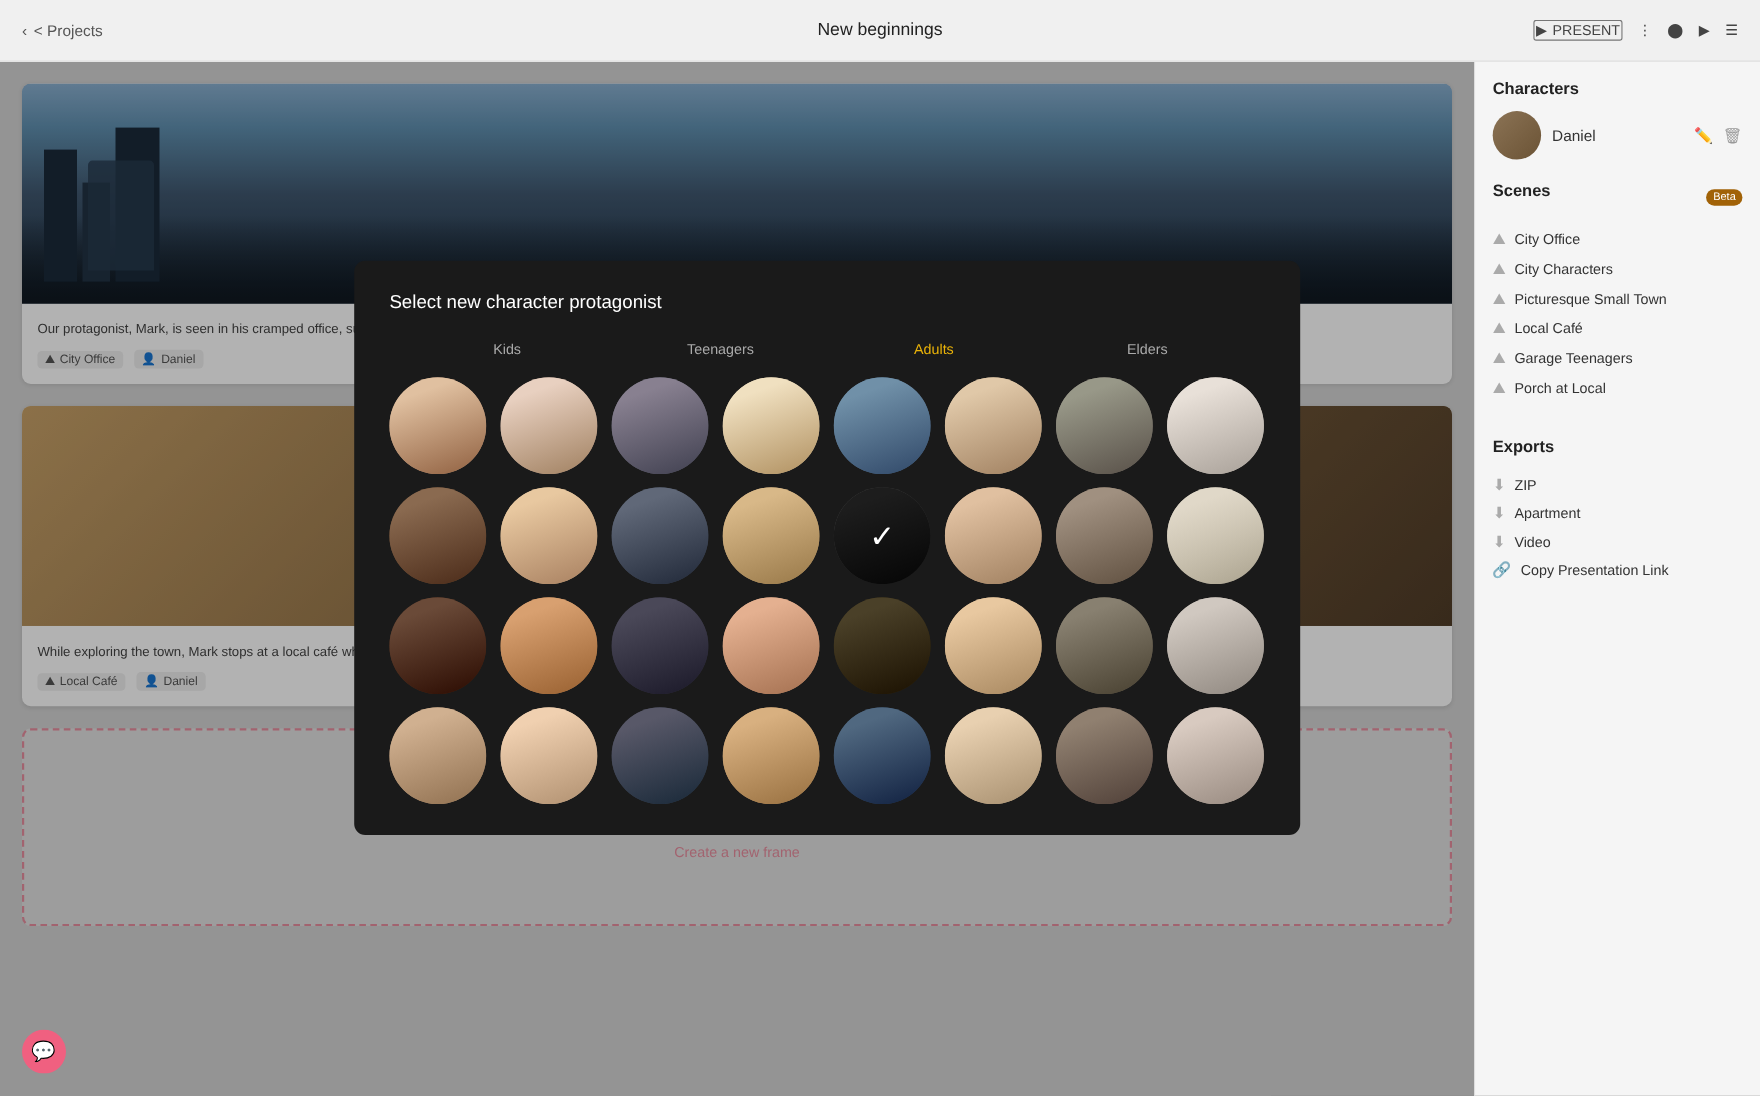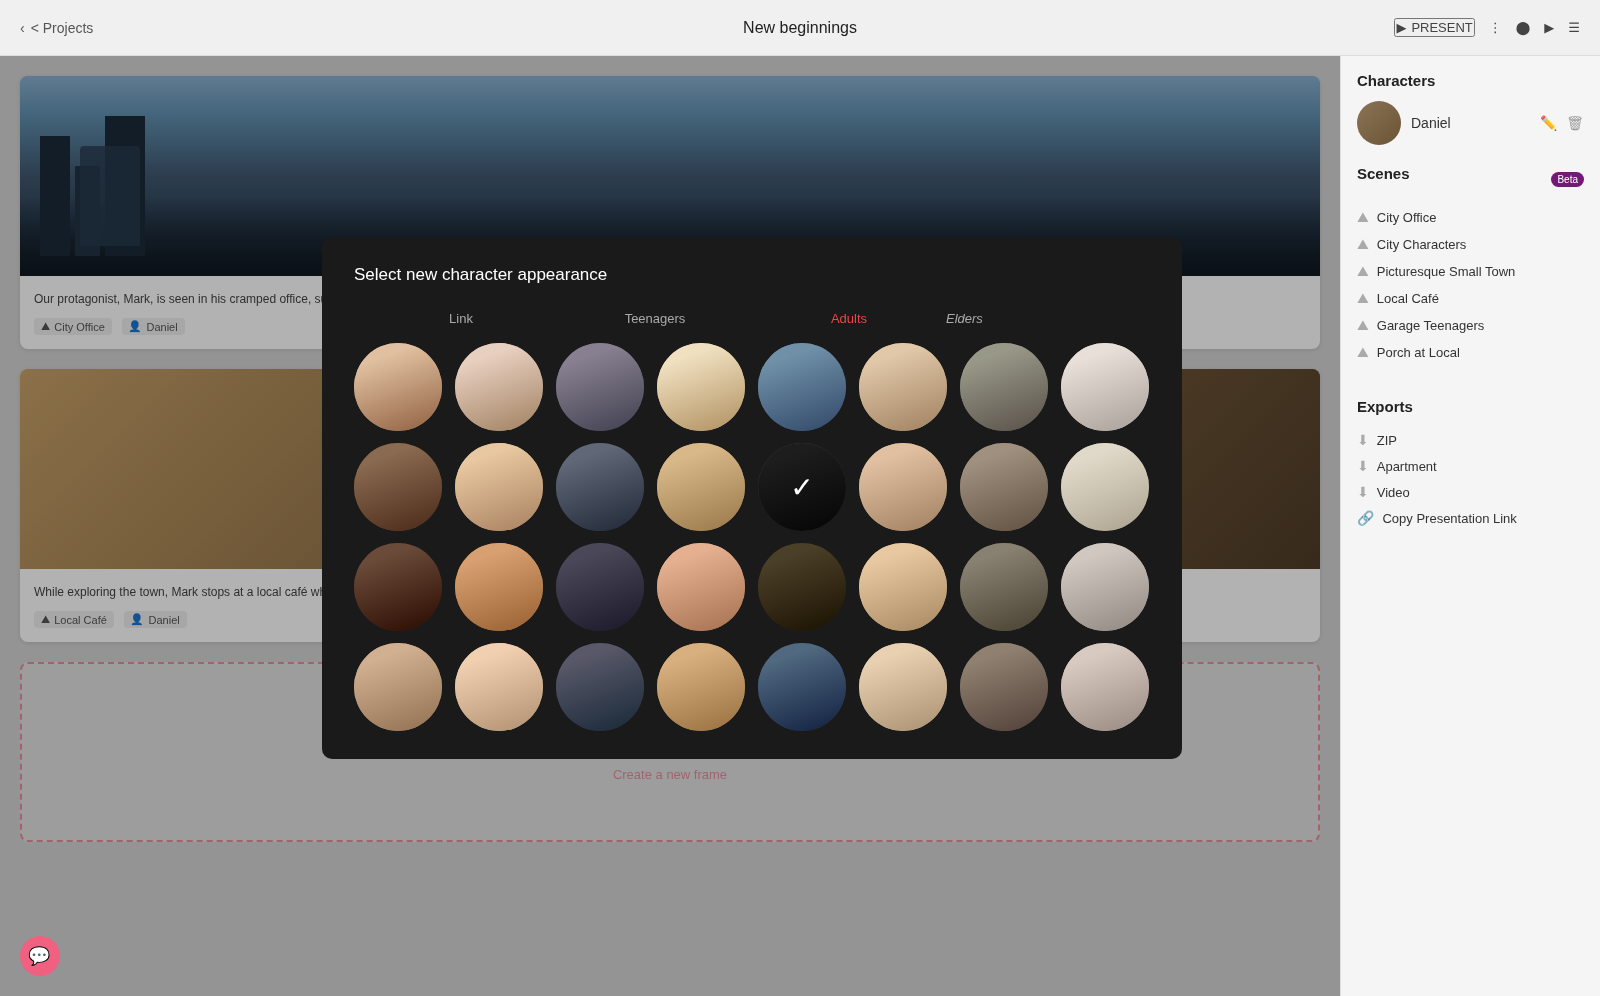--- a/index.html
+++ b/index.html
@@ -43,21 +43,21 @@
     
     .right-sidebar { width: 260px; background: #f5f5f5; border-left: 1px solid #ddd; padding: 16px; overflow-y: auto; }
     .sidebar-section-title { font-size: 15px; font-weight: 600; color: #222; margin-bottom: 12px; }
     .character-item { display: flex; align-items: center; gap: 10px; margin-bottom: 12px; }
     .character-avatar { width: 44px; height: 44px; border-radius: 50%; background: linear-gradient(135deg, #8B7355, #A0522D); overflow: hidden; }
     .character-name { font-size: 14px; color: #333; flex: 1; }
     .character-actions { display: flex; gap: 8px; color: #999; font-size: 14px; cursor: pointer; }
 
     .scenes-section { margin-top: 20px; }
     .scenes-header { display: flex; align-items: center; justify-content: space-between; margin-bottom: 10px; }
-    .beta-badge { background: #701a75; color: white; font-size: 10px; padding: 2px 6px; border-radius: 10px; }
+    .beta-badge { background: #a16207; color: white; font-size: 10px; padding: 2px 6px; border-radius: 10px; }
     .scene-item { display: flex; align-items: center; gap: 8px; padding: 5px 0; cursor: pointer; }
     .scene-icon { color: #aaa; font-size: 14px; }
     .scene-label { font-size: 13px; color: #333; }
 
     .exports-section { margin-top: 32px; }
     .export-item { display: flex; align-items: center; gap: 8px; padding: 5px 0; cursor: pointer; }
     .export-icon { color: #aaa; font-size: 14px; }
     .export-label { font-size: 13px; color: #333; }
 
     
@@ -228,33 +228,33 @@
         <span class="export-label">Copy Presentation Link</span>
       </div>
     </div>
 
   </div>
 </div>
 
 <div class="modal-overlay"></div>
 
 <div class="modal">
-  <div class="modal-title">Select new character appearance</div>
+  <div class="modal-title">Select new character protagonist</div>
 
   <div style="display:grid;grid-template-columns:repeat(4,1fr);gap:0;margin-bottom:16px;padding:0 10px;">
     <div style="text-align:center;">
-      <span style="font-size:13px;color:#aaa;font-weight:500;">Link</span>
+      <span style="font-size:13px;color:#aaa;font-weight:500;">Kids</span>
     </div>
     <div style="text-align:center;">
       <span style="font-size:13px;color:#aaa;font-weight:500;">Teenagers</span>
     </div>
     <div style="text-align:center;">
-      <span style="font-size:13px;color:#ef4444;font-weight:500;">Adults</span>
-    </div>
-    <div style="font-style:italic;">
+      <span style="font-size:13px;color:#eab308;font-weight:500;">Adults</span>
+    </div>
+    <div style="text-align:center;">
       <span style="font-size:13px;color:#aaa;font-weight:500;">Elders</span>
     </div>
   </div>
 
   <div style="display:grid;grid-template-columns:repeat(8,1fr);gap:12px;margin-bottom:12px;">
     <div class="char-avatar" style="width:88px;height:88px;border-radius:50%;background:linear-gradient(135deg,#d4b090,#a07860);position:relative;overflow:hidden;">
       <div style="position:absolute;inset:0;background:linear-gradient(160deg,#e0c0a0 20%,#906040 100%);"></div>
     </div>
     <div class="char-avatar" style="width:88px;height:88px;border-radius:50%;background:linear-gradient(135deg,#c8b0a0,#a08070);position:relative;overflow:hidden;">
       <div style="position:absolute;inset:0;background:linear-gradient(160deg,#e8d0c0 20%,#a08060 100%);"></div>

